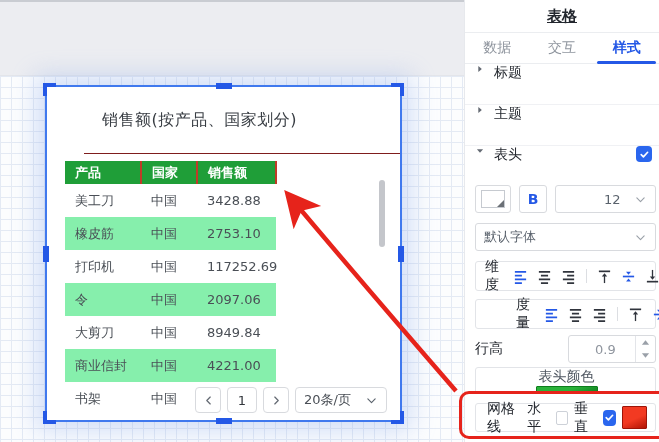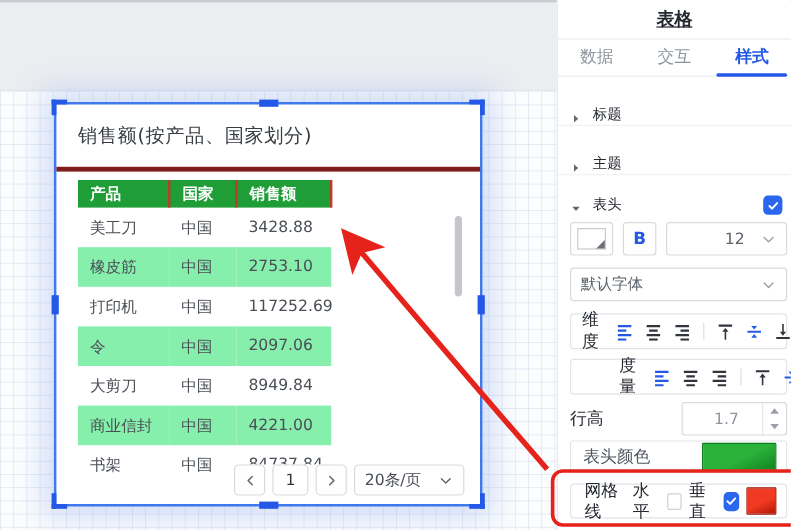--- a/index.html
+++ b/index.html
@@ -25,22 +25,22 @@
   .corner.tl { left:-4px; top:-4px; border-left:4px solid #2458e6; border-top:4px solid #2458e6; }
   .corner.tr { right:-4px; top:-4px; border-right:4px solid #2458e6; border-top:4px solid #2458e6; }
   .corner.bl { left:-4px; bottom:-4px; border-left:4px solid #2458e6; border-bottom:4px solid #2458e6; }
   .corner.br { right:-4px; bottom:-4px; border-right:4px solid #2458e6; border-bottom:4px solid #2458e6; }
   .handle { position:absolute; background:#2458e6; z-index:12; }
   .handle.hn { left:50%; top:-4px; width:16px; height:6px; transform:translateX(-50%); }
   .handle.hs { left:50%; bottom:-4px; width:16px; height:6px; transform:translateX(-50%); }
   .handle.hw { left:-4px; top:50%; width:6px; height:16px; transform:translateY(-50%); }
   .handle.he { right:-4px; top:50%; width:6px; height:16px; transform:translateY(-50%); }
 
-  .card-title-block { height:56px; border-bottom:4px solid #7f1d1d; padding-left:18px;
-    display:flex; align-items:center; }
+  .card-title-block { height:67px; border-bottom:1px solid #7f1d1d; padding-left:18px;
+    display:flex; align-items:center;margin-left:37px; }
   .card-title { font-size:16px; color:#383d43; letter-spacing:.5px; }
 
   .table-wrap { margin:7px 0 0 18px; width:213px; height:250px; overflow:hidden; }
   table.data { border-collapse:collapse; table-layout:fixed; width:211px; font-size:13px; }
   table.data col.c1{ width:76px; } table.data col.c2{ width:56px; } table.data col.c3{ width:79px; }
   table.data th { background:#1f9e38; color:#fff; font-weight:bold; text-align:left;
     height:23px; padding-left:10px; border-right:2px solid #bf3b28; }
   table.data td { height:33px; padding-left:10px; color:#4a4f56; }
   table.data tr.odd td { background:#86efac; }
 
@@ -60,22 +60,22 @@
   .panel { position:absolute; right:0; top:0; width:195px; height:442px; background:#fff;
     border-left:1px solid #e7e9ed; z-index:20; }
   .panel-title { height:33px; border-bottom:1px solid #ebedf0; display:flex; align-items:center;
     justify-content:center; font-size:15px; font-weight:600; color:#23272e;text-decoration:underline; }
   .tabs { height:31px; border-bottom:1px solid #ebedf0; display:flex; }
   .tab { flex:1; position:relative; display:flex; align-items:center; justify-content:center;
     font-size:14px; color:#8f959e; cursor:pointer; }
   .tab.active { color:#2458e6; font-weight:600; }
   .tab.active::after { content:""; position:absolute; left:3px; right:3px; bottom:-1px; height:3px;
     background:#2458e6; border-radius:2px; }
-  .sect { height:41px; border-bottom:1px solid #f0f1f4; display:flex; align-items:flex-end;
-    padding-left:10px; gap:9px; font-size:12px; color:#23272e; }
+  .sect { height:41px; border-bottom:1px solid #f0f1f4; display:flex; align-items:flex-start;
+    padding-left:10px; gap:9px; font-size:14px; color:#23272e; }
   .sect.open { height:33px; border-bottom:none; }
   .sect .spacer { flex:1; }
   .caret { color:#646a73; display:flex; }
 
   .controls { padding:0 3px 0 10px; }
   .crow { display:flex; align-items:center; }
   .row-font { margin-top:6px; gap:8px; height:28px; }
   .swatch-btn { width:36px; height:28px; border:1px solid #d8dade; border-radius:3px; background:#fff;
     display:flex; align-items:center; justify-content:center; }
   .swatch-inner { position:relative; width:24px; height:18px; border:1px solid #c6cad0; background:#fff; overflow:hidden; }
@@ -99,21 +99,21 @@
   .aicon.on { color:#2458e6; }
   .vdiv { width:1px; height:14px; background:#dcdee2; margin:0 1px; }
 
   .row-lineheight { margin-top:6px; height:28px; justify-content:space-between; font-size:14px; color:#23272e; }
   .spin { width:88px; height:28px; border:1px solid #d8dade; border-radius:3px; display:flex; background:#fff; }
   .spin .val { flex:1; display:flex; align-items:center; padding-left:26px; font-size:13px; color:#8f959e; }
   .spin .arrows { width:20px; border-left:1px solid #e3e5e9; display:flex; flex-direction:column; }
   .spin .arrows span { flex:1; display:flex; align-items:center; justify-content:center; color:#9aa0a8; }
 
   .row-headercolor { margin-top:4px; height:27px; border:1px solid #e2e4e8; border-radius:3px;
-    padding:0 8px 0 10px; justify-content:space-between; font-size:14px; color:#4e5660; }
+    padding:0 8px 0 10px; justify-content:space-between; font-size:14px; color:#4e5660;flex-direction:column; }
   .color-green { width:62px; height:23px; border:1px solid #0d7d1c; border-radius:1px;
     background:linear-gradient(155deg,#2ab23a 55%,#128422); }
 
   .row-grid { margin-top:9px; height:29px; border:1px solid #e2e4e8; border-radius:3px;
     padding:0 8px 0 11px; gap:6px; font-size:14px; color:#23272e; position:relative; z-index:31; background:#fff; }
   .cb { width:14px; height:14px; border:1px solid #cdd1d8; border-radius:2px; background:#fff; }
   .cb.checked { width:16px; height:16px; border:none; border-radius:4px; background:#2a66ee;
     display:flex; align-items:center; justify-content:center; }
   .color-red { width:30px; height:23px; margin-left:auto; border:1px solid #9e1408; border-radius:1px;
     background:linear-gradient(155deg,#f23a22 55%,#b01404); }
@@ -382,21 +382,21 @@
                 <path d="M7.3 1h1.4v7.5H7.3z"></path>
                 <path d="M8 11.4L5.2 8h5.6z"></path>
               </svg>
           </span>
         </span>
       </div>
 
       <div class="crow row-lineheight">
         <span>行高</span>
         <div class="spin">
-          <span class="val">1.7</span>
+          <span class="val">0.9</span>
           <span class="arrows">
             <span>
               <svg width="9" height="7" viewBox="0 0 10 7">
                   <path d="M5 1l4 5H1z" fill="currentColor"></path>
                 </svg>
             </span>
             <span>
               <svg width="9" height="7" viewBox="0 0 10 7">
                   <path d="M5 6L1 1h8z" fill="currentColor"></path>
                 </svg>

